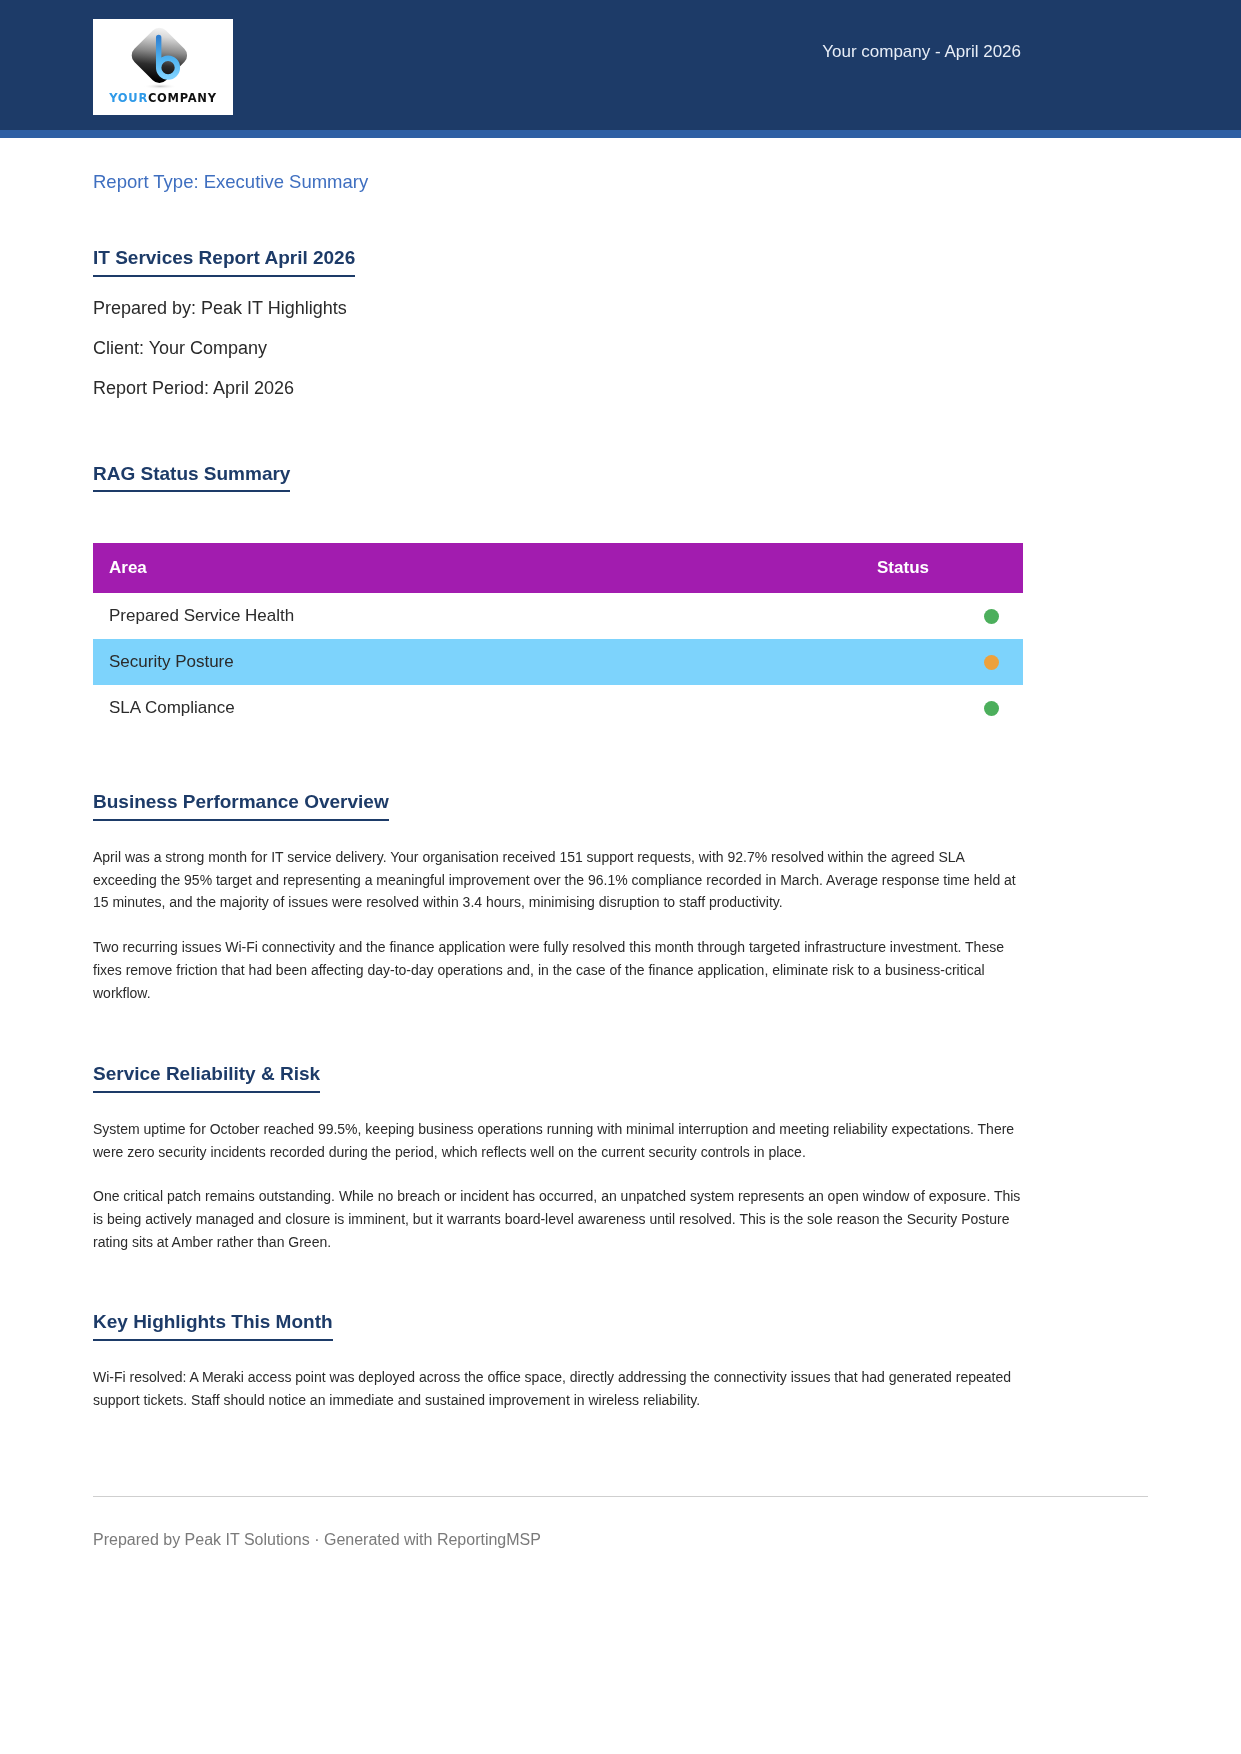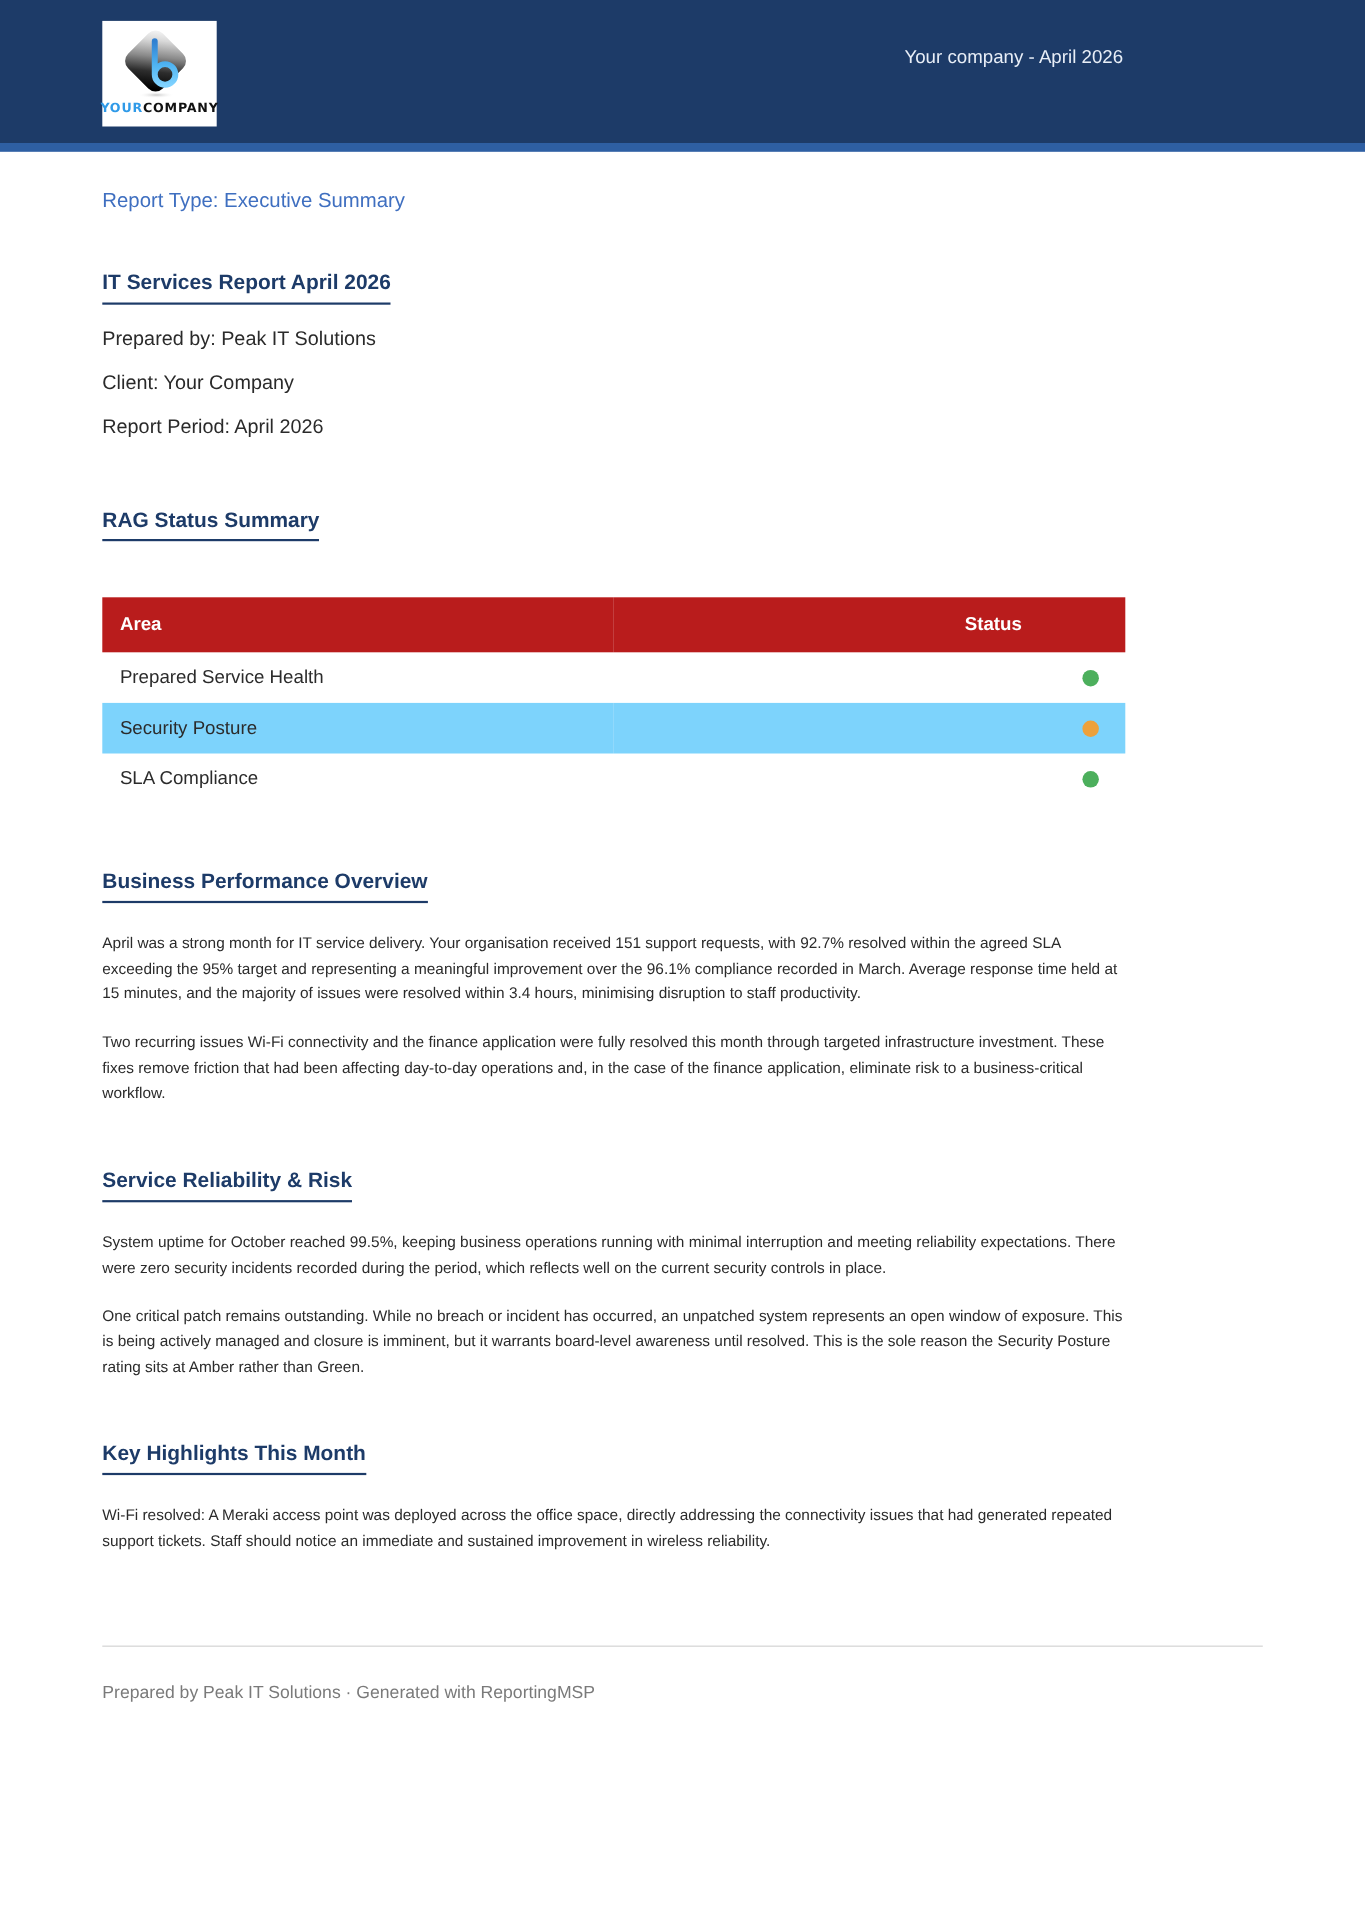--- a/index.html
+++ b/index.html
@@ -29,21 +29,21 @@
   .header-accent {
     height: 8px;
     background: #2e5fa3;
     width: 100%;
   }
 
   .logo-box {
     position: absolute;
     left: 93px;
     top: 19px;
-    width: 104px;
+    width: 140px;
     height: 96px;
     background: #ffffff;
     box-sizing: border-box;
     padding: 4px 4px 2px 4px;
     display: flex;
     flex-direction: column;
     align-items: center;
     justify-content: flex-start;
   }
   .logo-mark {
@@ -123,21 +123,21 @@
   p.body + p.body { margin-top: 22px; }
 
   
   table.rag {
     border-collapse: collapse;
     width: 930px;
     margin-top: 51px;
     table-layout: fixed;
   }
   table.rag th {
-    background: #b91c1c;
+    background: #a21caf;
     color: #ffffff;
     font-size: 17px;
     font-weight: 700;
     text-align: left;
     padding: 15px 16px;
   }
   table.rag th.status-col {
     text-align: right;
     padding-right: 94px;
   }
@@ -208,21 +208,21 @@
   <div class="header-meta">Your company  -  April 2026</div>
 </div>
 <div class="header-accent"></div>
 
 <div class="page">
 
   <div class="report-type">Report Type: Executive Summary</div>
 
   <div class="h-title-wrap">
     <h2 class="section">IT Services Report  April 2026</h2>
-    <p class="meta-line first">Prepared by: Peak IT Solutions</p>
+    <p class="meta-line first">Prepared by: Peak IT Highlights</p>
     <p class="meta-line">Client: Your Company</p>
     <p class="meta-line">Report Period: April 2026</p>
   </div>
 
   <div class="h-rag-wrap">
     <h2 class="section">RAG Status Summary</h2>
 
     <table class="rag">
       <thead>
         <tr>

